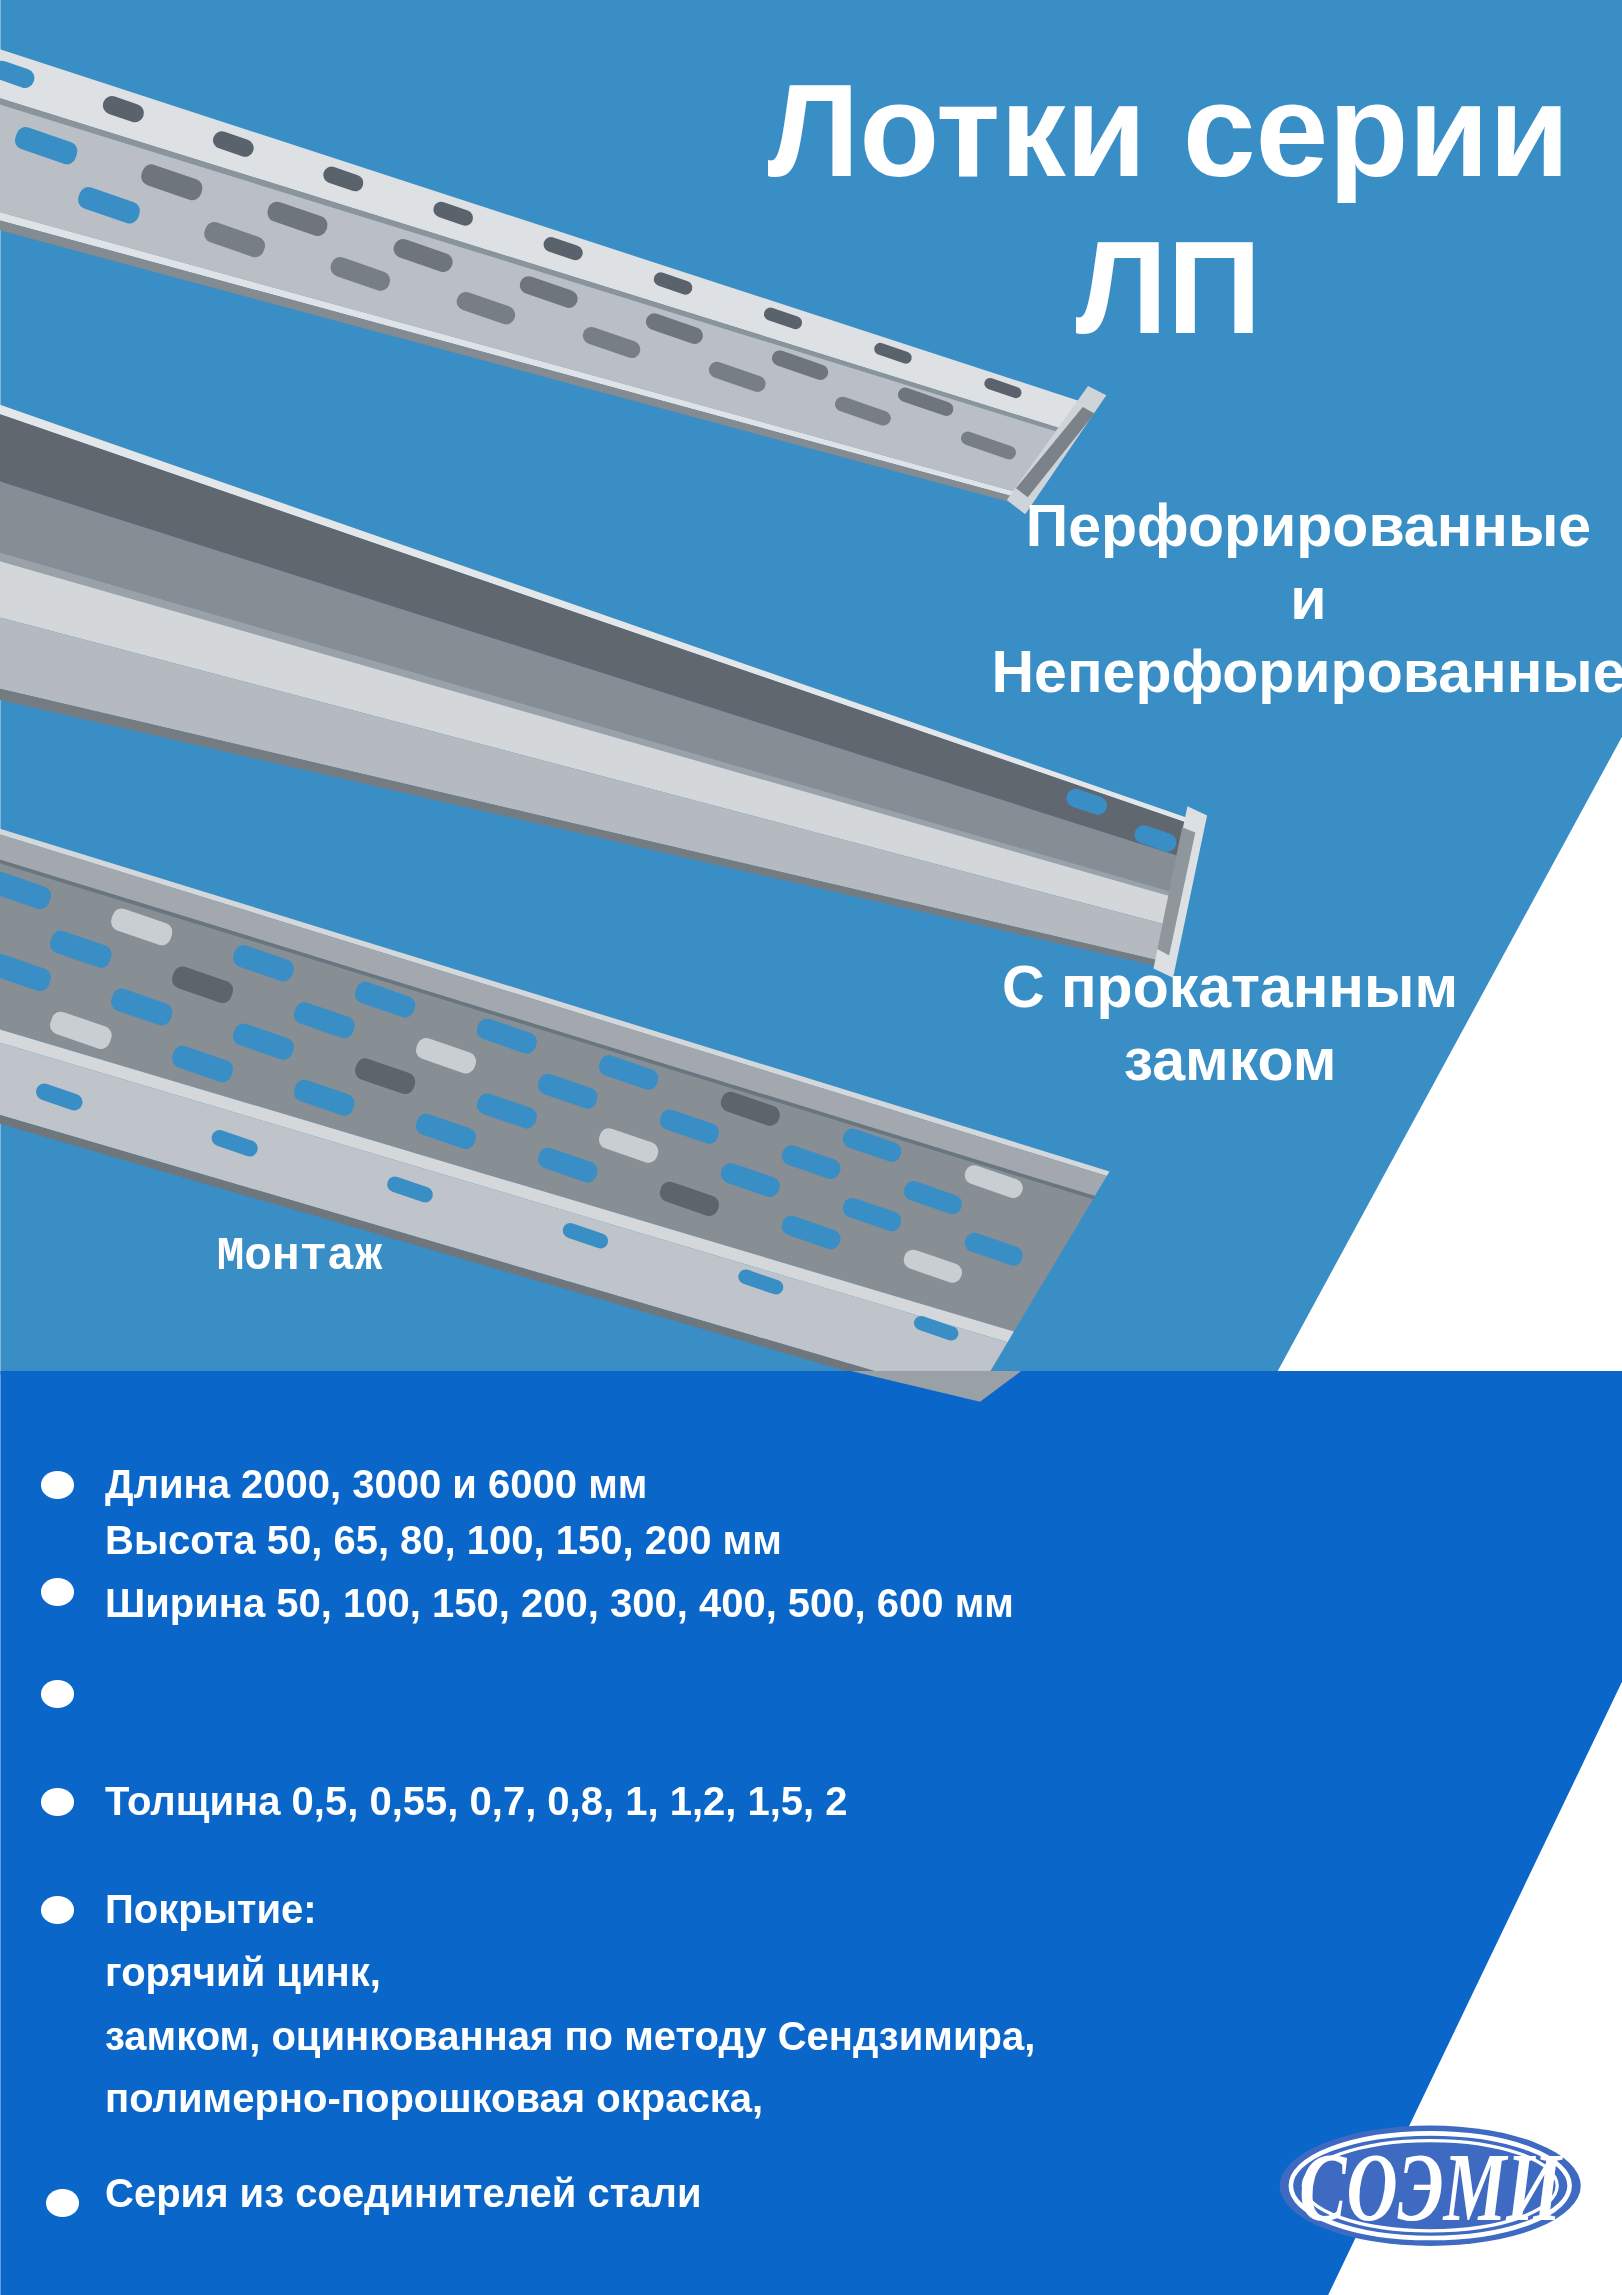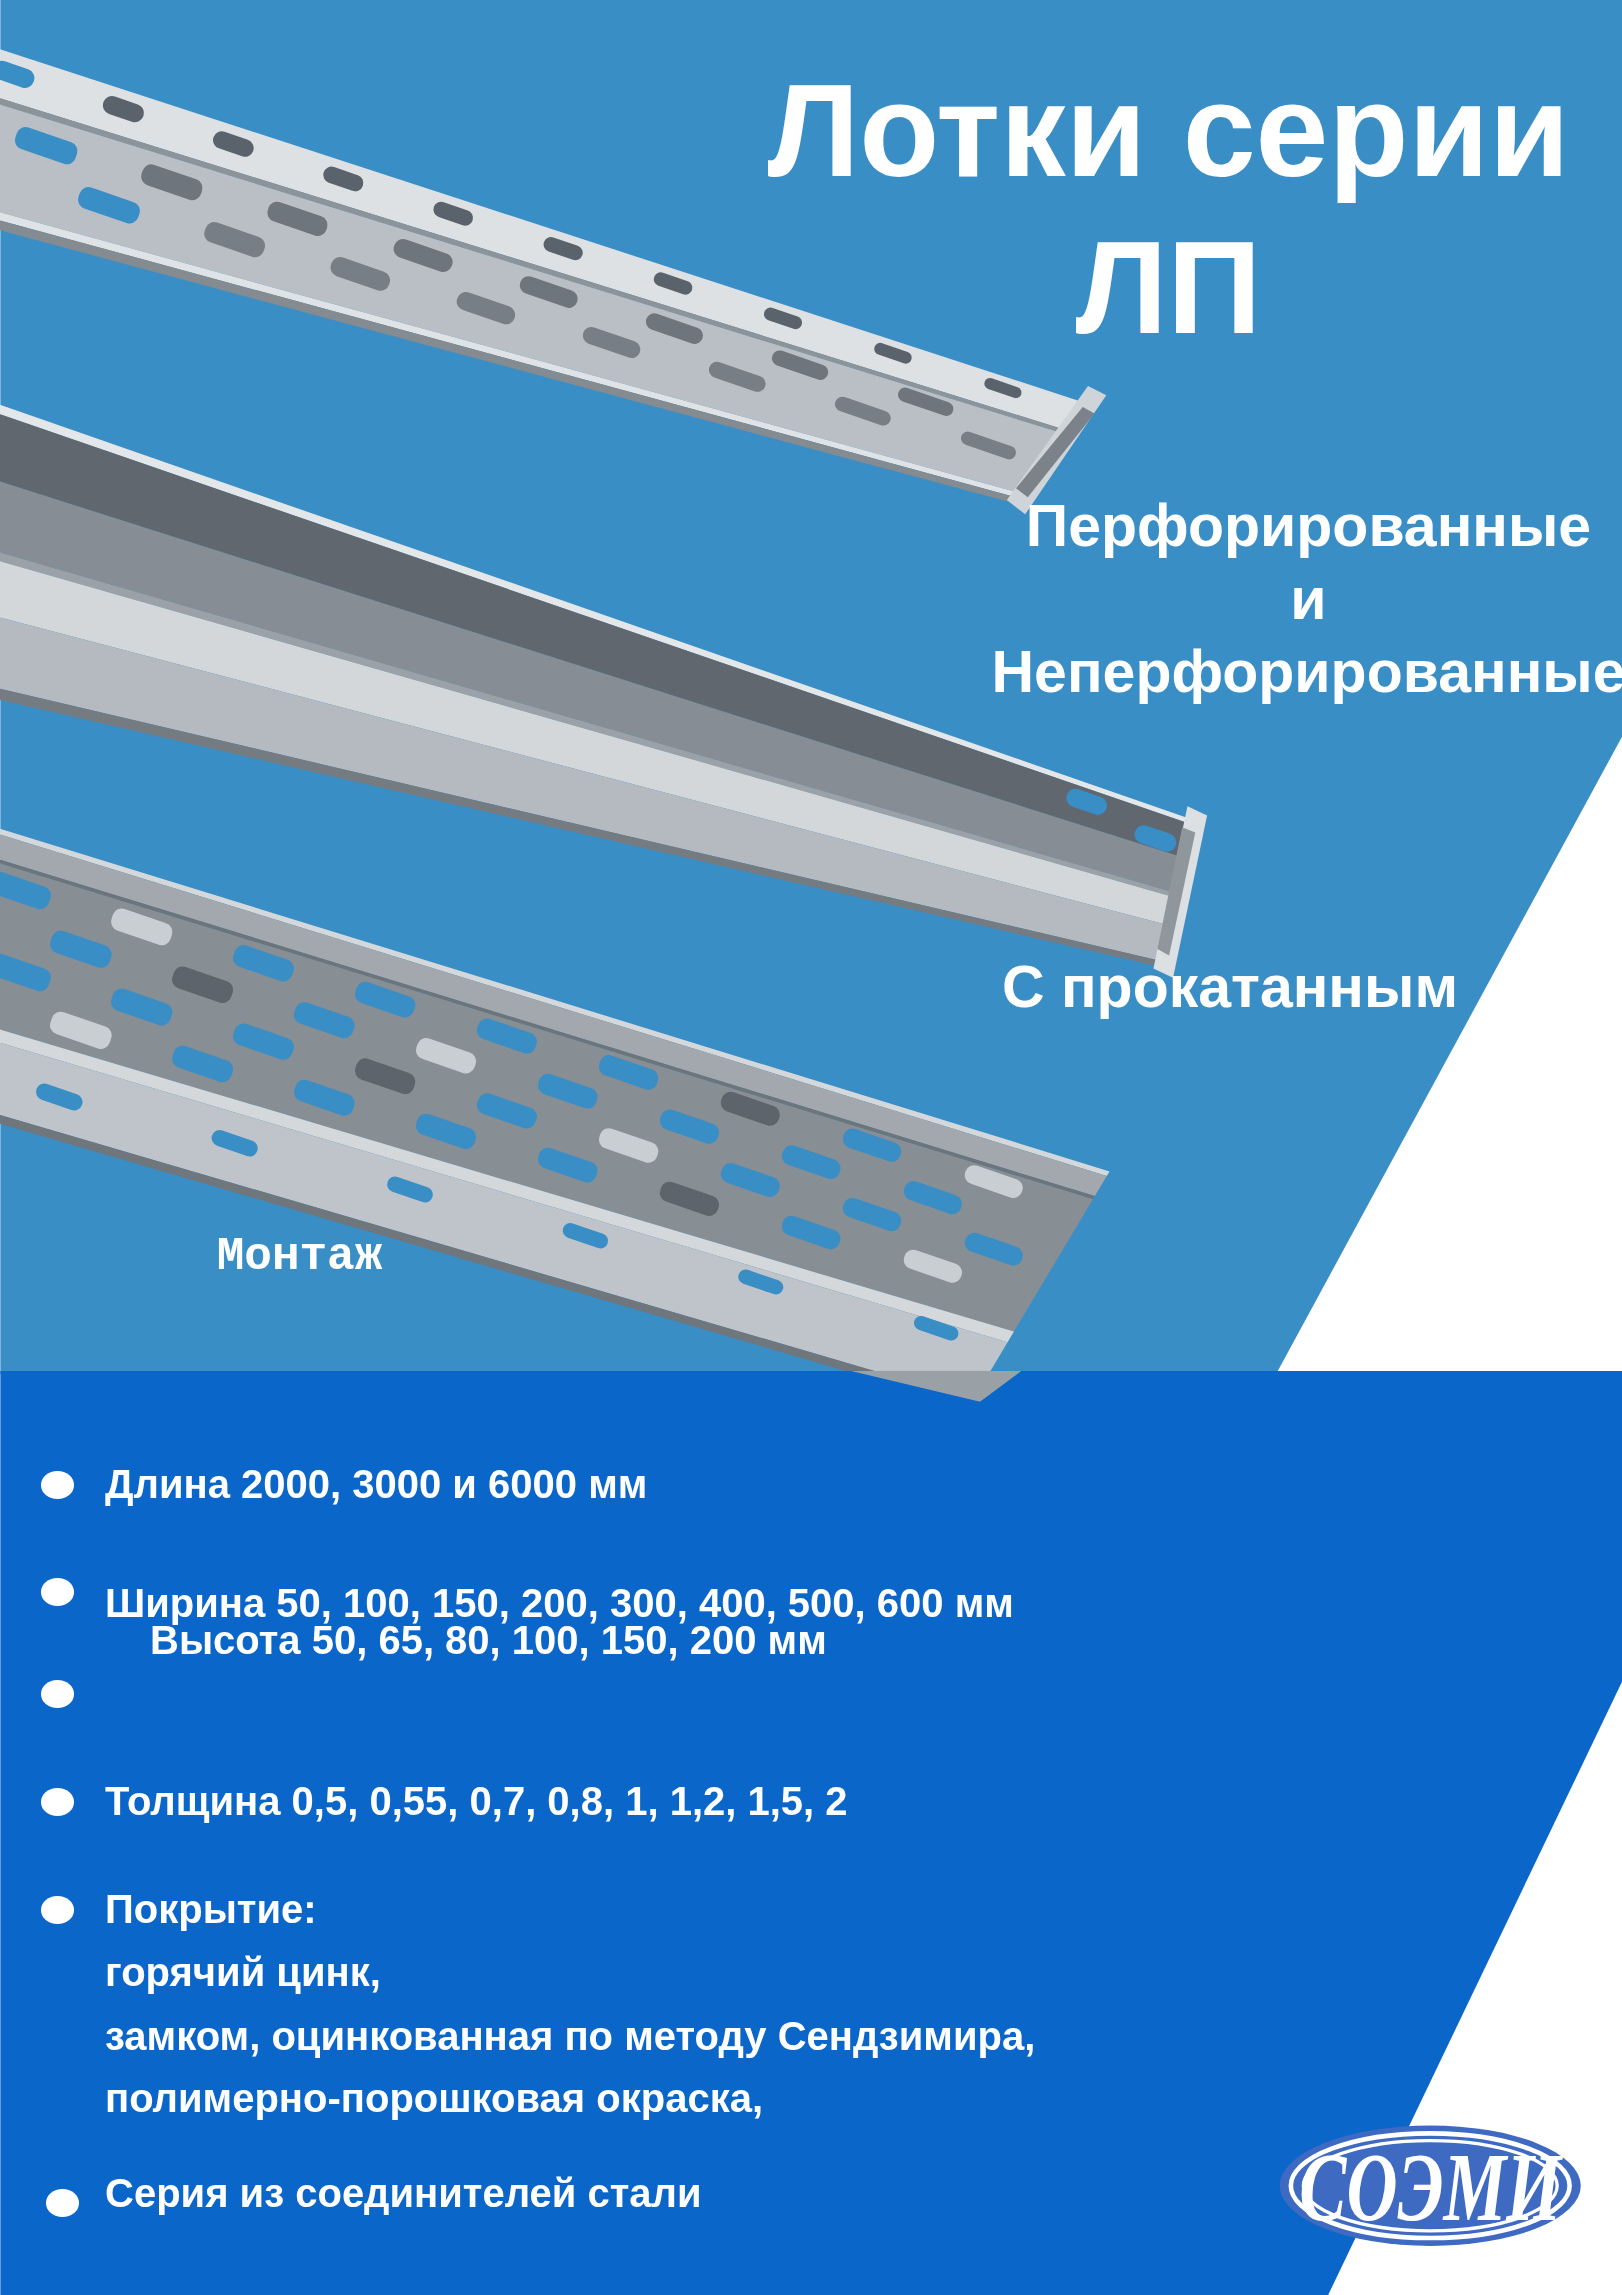--- a/index.html
+++ b/index.html
@@ -175,31 +175,32 @@
   </div>
 
   <div class="abs txt center label-perf">
     <div>Перфорированные</div>
     <div>и</div>
     <div>Неперфорированные</div>
   </div>
 
   <div class="abs txt center label-lock">
     <div>С прокатанным</div>
+    <div>замком</div>
   </div>
 
   <div class="abs txt center label-mount">
     <div>Монтаж</div>
   </div>
 
   <div id="specs">
       <div class="abs spec-dot" style="left: 41px; top: 1471px;"></div>
       <div class="abs txt spec-line" style="top: 1452px;">Длина 2000, 3000 и 6000 мм</div>
       <div class="abs spec-dot" style="left: 41px; top: 1578px;"></div>
-      <div class="abs txt spec-line" style="top: 1608px; margin-left: 45px;">Высота 50, 65, 80, 100, 150, 200 мм</div>
+      <div class="abs txt spec-line" style="top: 1508px;">Высота 50, 65, 80, 100, 150, 200 мм</div>
       <div class="abs spec-dot" style="left: 41px; top: 1680px;"></div>
       <div class="abs txt spec-line" style="top: 1571px;">Ширина 50, 100, 150, 200, 300, 400, 500, 600 мм</div>
       <div class="abs spec-dot" style="left: 41px; top: 1788px;"></div>
       <div class="abs txt spec-line" style="top: 1769px;">Толщина 0,5, 0,55, 0,7, 0,8, 1, 1,2, 1,5, 2</div>
       <div class="abs spec-dot" style="left: 41px; top: 1896px;"></div>
       <div class="abs txt spec-line" style="top: 1877px;">Покрытие:</div>
       <div class="abs txt spec-line" style="top: 1940px;">горячий цинк,</div>
       <div class="abs txt spec-line" style="top: 2004px;">замком, оцинкованная по методу Сендзимира,</div>
       <div class="abs txt spec-line" style="top: 2066px;">полимерно-порошковая окраска,</div>
       <div class="abs spec-dot" style="left: 46px; top: 2189px;"></div>

